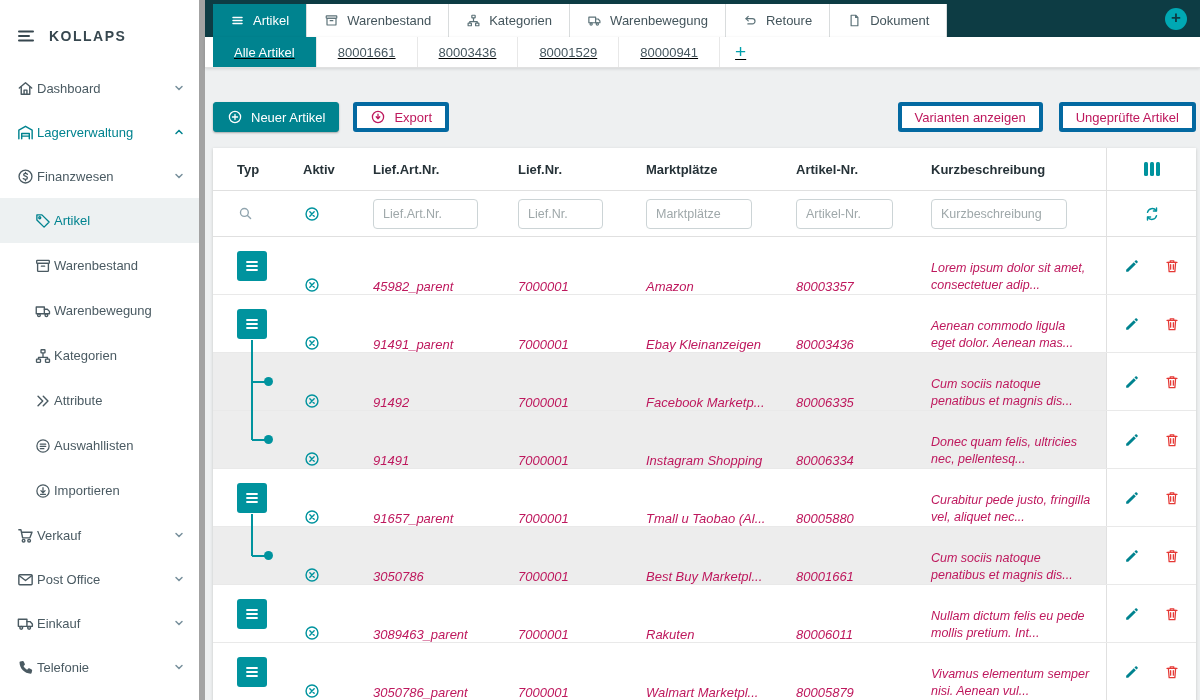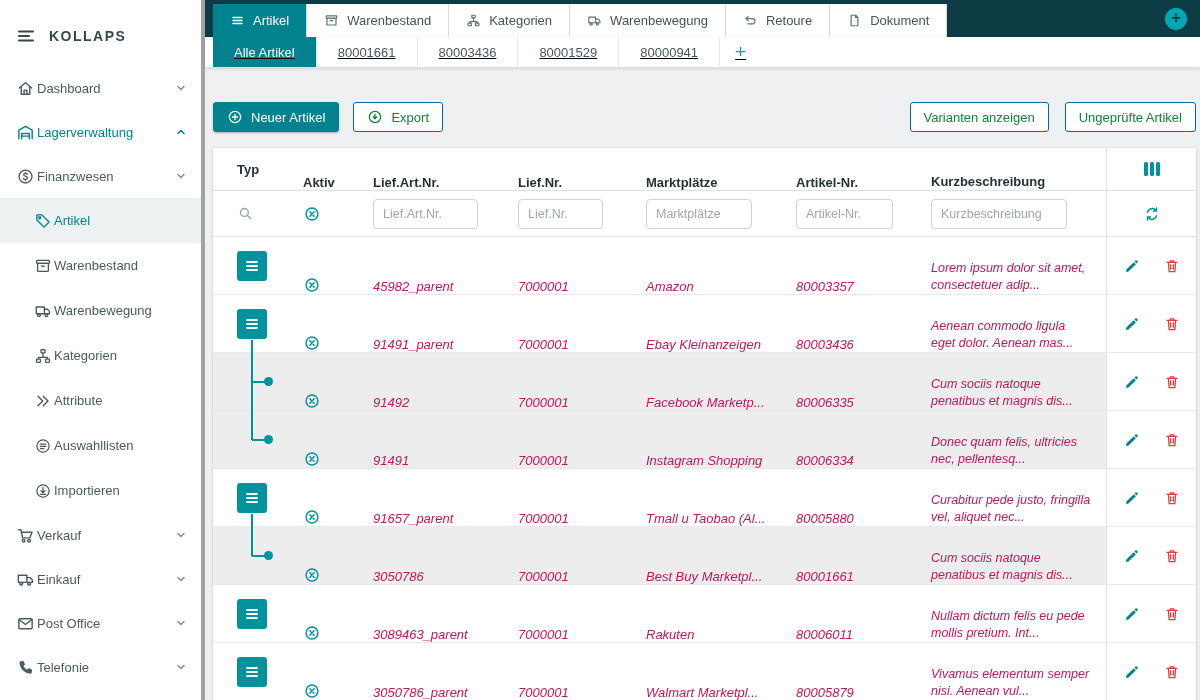--- a/index.html
+++ b/index.html
@@ -3,21 +3,21 @@
 <meta charset="utf-8">
 <style>
   html,body{margin:0;padding:0;}
   body{width:1200px;height:700px;overflow:hidden;font-family:"Liberation Sans","DejaVu Sans",sans-serif;background:#eef0f1;}
   *{box-sizing:border-box;}
   svg{display:block;}
 
   .app{display:flex;width:1200px;height:700px;}
 
   
-  .sidebar{flex:0 0 205px;background:#fff;border-right:4px solid #a3a3a3;display:flex;flex-direction:column;padding-top:10px;overflow:hidden;}
+  .sidebar{flex:0 0 205px;background:#fff;border-right:6px solid #a3a3a3;display:flex;flex-direction:column;padding-top:10px;overflow:hidden;}
   .logo-row{height:52px;display:flex;align-items:center;gap:13px;padding:0 16px;margin-bottom:4px;color:#37474f;}
   .logo-text{font-size:14px;font-weight:700;letter-spacing:1.5px;color:#37474f;}
   .nav-item{height:44px;flex:0 0 44px;display:flex;align-items:center;gap:2px;padding:0 14px 0 16px;color:#4a5a62;font-size:13px;cursor:pointer;}
   .nav-item .nav-label{flex:1;white-space:nowrap;overflow:hidden;}
   .nav-item .chev{color:#78909c;}
   .nav-item.sub{padding-left:34px;height:45px;flex:0 0 45px;}
   .nav-item.expanded{color:#00838f;}
   .nav-item.expanded .chev{color:#00838f;}
   .nav-item.active-sub{background:#edf1f2;color:#00838f;}
 
@@ -34,28 +34,28 @@
   .article-bar{flex:0 0 31px;height:31px;background:#fff;display:flex;align-items:stretch;padding-left:8px;border-bottom:1px solid #e0e0e0;box-shadow:0 1px 3px rgba(0,0,0,.12);position:relative;z-index:2;text-decoration:underline;}
   .atab{display:flex;align-items:center;padding:0 21px;font-size:13px;color:#46565e;border-right:1px solid #e8e8e8;cursor:pointer;white-space:nowrap;}
   .atab.active{background:#00838f;color:#fff;font-weight:500;}
   .ab-plus{display:flex;align-items:center;padding:0 15px;color:#00a0ac;font-size:19px;cursor:pointer;background:none;border:none;font-family:inherit;}
 
   
   .content{flex:1;padding:34px 4px 0 8px;overflow:hidden;}
   .toolbar{display:flex;align-items:center;}
   .btn{height:30px;display:inline-flex;align-items:center;gap:8px;padding:0 13px;border-radius:3px;font-size:13px;cursor:pointer;font-family:inherit;white-space:nowrap;}
   .btn-filled{background:#00838f;border:1px solid #00838f;color:#fff;box-shadow:0 1px 2px rgba(0,0,0,.3);}
-  .btn-outline{background:#fff;border:1px solid #0369a1;color:#15803d;align-items:center;}
+  .btn-outline{background:#fff;border:4px solid #0369a1;color:#be185d;align-items:center;}
   .toolbar .gap{width:14px;}
   .toolbar .spacer{flex:1;}
   .right-group{display:flex;gap:16px;}
 
   
   .card{margin-top:16px;background:#fff;box-shadow:0 1px 3px rgba(0,0,0,.18);}
-  .thead{display:flex;align-items:flex-end;height:43px;border-bottom:1px solid #e0e0e0;font-weight:700;font-size:13px;color:#263238;}
+  .thead{display:flex;align-items:center;height:43px;border-bottom:1px solid #e0e0e0;font-weight:700;font-size:13px;color:#263238;}
   .tfilter{display:flex;align-items:center;height:46px;border-bottom:1px solid #e0e0e0;}
   .trow{display:flex;align-items:flex-end;height:58px;border-bottom:1px solid #e9e9e9;background:#fff;font-size:13px;color:#be185d;font-style:italic;}
   .trow.child,.trow.child-last{background:#ededed;}
 
   .cell{display:flex;align-items:center;min-width:0;}
   .c-typ{flex:0 0 66px;align-self:stretch;position:relative;}
   .c-aktiv{flex:0 0 92px;padding-left:24px;}
   .c-liefart{flex:0 0 145px;padding-left:2px;}
   .c-liefnr{flex:0 0 128px;padding-left:2px;}
   .c-markt{flex:0 0 150px;padding-left:2px;white-space:nowrap;overflow:hidden;}
@@ -242,42 +242,42 @@
       <span class="chev">
           <svg width="12" height="12" viewBox="0 0 12 12" fill="none" stroke="currentColor" stroke-width="1.5" stroke-linecap="round">
             <path d="M3 4.5 L6 7.5 L9 4.5"></path>
           </svg>
         </span>
     </div>
 
     <div class="nav-item">
       <span>
           <svg width="19" height="19" viewBox="0 0 20 20" fill="none" stroke="currentColor" stroke-width="1.5" stroke-linecap="round" stroke-linejoin="round">
+            <rect x="3" y="5" width="14" height="10.5" rx="1"></rect>
+            <path d="M3.5 6 L10 11 L16.5 6"></path>
+          </svg>
+        </span>
+      <span class="nav-label">Post Office</span>
+      <span class="chev">
+          <svg width="12" height="12" viewBox="0 0 12 12" fill="none" stroke="currentColor" stroke-width="1.5" stroke-linecap="round">
+            <path d="M3 4.5 L6 7.5 L9 4.5"></path>
+          </svg>
+        </span>
+    </div>
+
+    <div class="nav-item">
+      <span>
+          <svg width="19" height="19" viewBox="0 0 20 20" fill="none" stroke="currentColor" stroke-width="1.5" stroke-linecap="round" stroke-linejoin="round">
             <path d="M2.5 5.5 H11.5 V13 H2.5 Z"></path>
             <path d="M11.5 8 H14.8 L17.2 10.4 V13 H11.5"></path>
             <circle cx="5.5" cy="14.6" r="1.5"></circle>
             <circle cx="13.8" cy="14.6" r="1.5"></circle>
           </svg>
         </span>
       <span class="nav-label">Einkauf</span>
-      <span class="chev">
-          <svg width="12" height="12" viewBox="0 0 12 12" fill="none" stroke="currentColor" stroke-width="1.5" stroke-linecap="round">
-            <path d="M3 4.5 L6 7.5 L9 4.5"></path>
-          </svg>
-        </span>
-    </div>
-
-    <div class="nav-item">
-      <span>
-          <svg width="19" height="19" viewBox="0 0 20 20" fill="none" stroke="currentColor" stroke-width="1.5" stroke-linecap="round" stroke-linejoin="round">
-            <rect x="3" y="5" width="14" height="10.5" rx="1"></rect>
-            <path d="M3.5 6 L10 11 L16.5 6"></path>
-          </svg>
-        </span>
-      <span class="nav-label">Post Office</span>
       <span class="chev">
           <svg width="12" height="12" viewBox="0 0 12 12" fill="none" stroke="currentColor" stroke-width="1.5" stroke-linecap="round">
             <path d="M3 4.5 L6 7.5 L9 4.5"></path>
           </svg>
         </span>
     </div>
 
     <div class="nav-item">
       <span>
           <svg width="19" height="19" viewBox="0 0 20 20">

